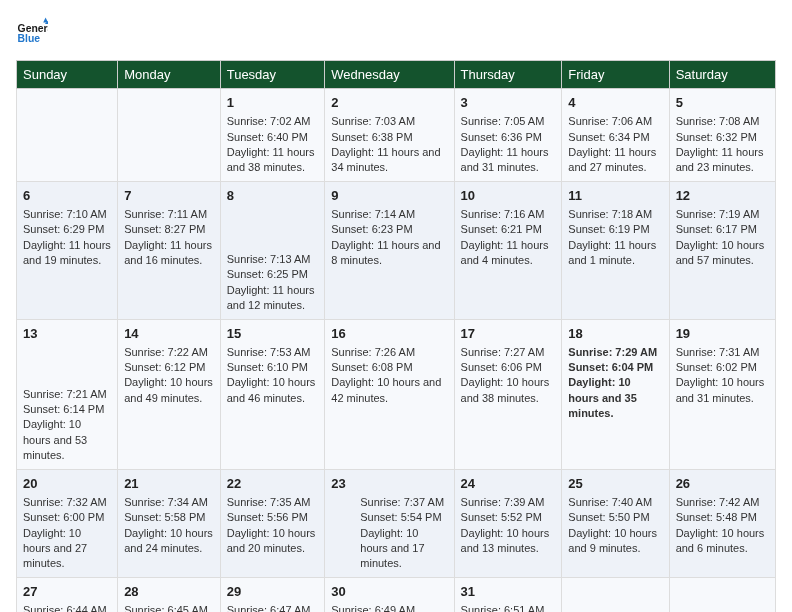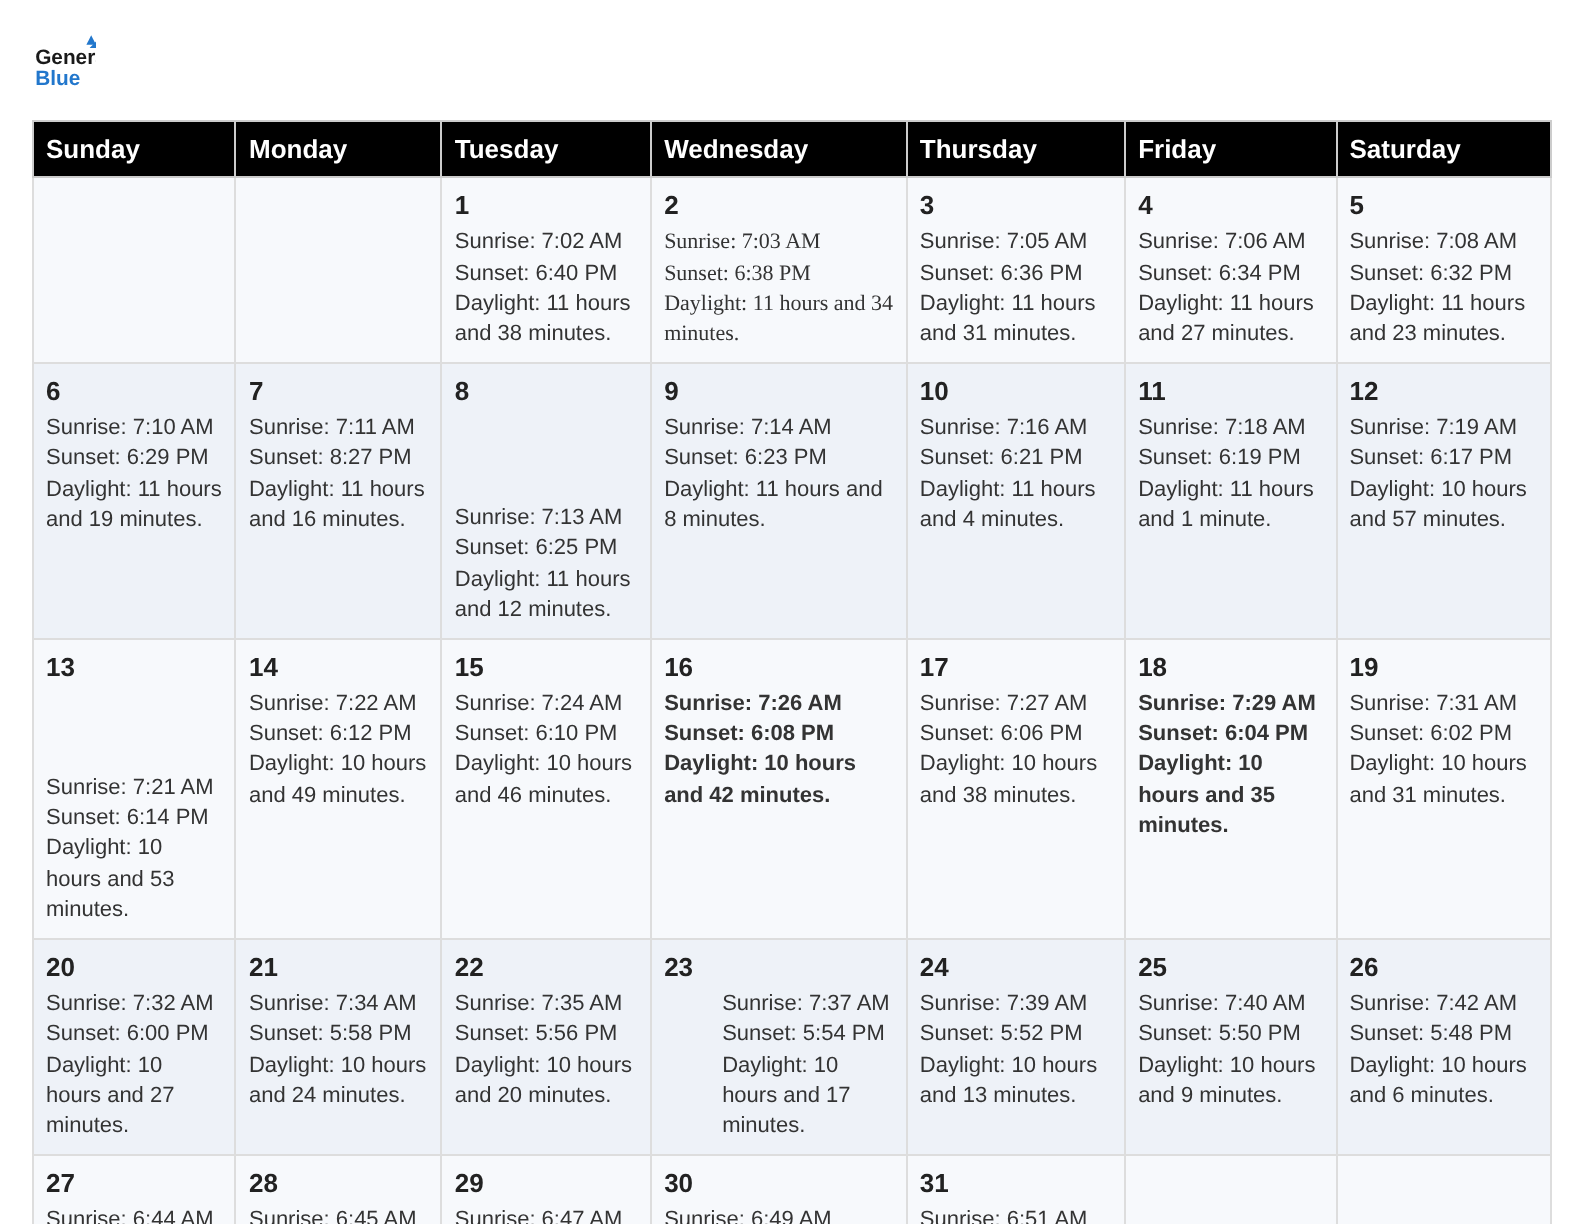--- a/index.html
+++ b/index.html
@@ -34,26 +34,26 @@
     .location-title {
       font-size: 16px;
       color: #444;
     }
     table {
       width: 100%;
       border-collapse: collapse;
       font-size: 11px;
     }
     thead tr th {
-      background: #000000;
+      background: #14532d;
       color: #fff;
       text-align: left;
       padding: 6px 6px;
       font-size: 13px;
-      font-weight: 700;
+      font-weight: 400;
       border: 1px solid #ccc;
     }
     tbody tr td {
       vertical-align: top;
       padding: 5px 6px;
       border: 1px solid #ddd;
       height: 80px;
       color: #222;
       line-height: 1.4;
     }
@@ -109,21 +109,21 @@
         <td></td>
         <td></td>
         <td>
           <span class="day-num">1</span>
           <div class="day-info" style="white-space: pre-line;">Sunrise: 7:02 AM
 Sunset: 6:40 PM
 Daylight: 11 hours and 38 minutes.</div>
         </td>
         <td>
           <span class="day-num">2</span>
-          <div class="day-info" style="white-space: pre-line; font-family: Liberation Serif, serif;">Sunrise: 7:03 AM
+          <div class="day-info" style="white-space: pre-line;">Sunrise: 7:03 AM
 Sunset: 6:38 PM
 Daylight: 11 hours and 34 minutes.</div>
         </td>
         <td>
           <span class="day-num">3</span>
           <div class="day-info" style="white-space: pre-line;">Sunrise: 7:05 AM
 Sunset: 6:36 PM
 Daylight: 11 hours and 31 minutes.</div>
         </td>
         <td>
@@ -191,27 +191,27 @@
 Daylight: 10 hours and 53 minutes.</div>
         </td>
         <td>
           <span class="day-num">14</span>
           <div class="day-info" style="white-space: pre-line;">Sunrise: 7:22 AM
 Sunset: 6:12 PM
 Daylight: 10 hours and 49 minutes.</div>
         </td>
         <td>
           <span class="day-num">15</span>
-          <div class="day-info" style="white-space: pre-line;">Sunrise: 7:24 AM
+          <div class="day-info" style="white-space: pre-line;">Sunrise: 7:53 AM
 Sunset: 6:10 PM
 Daylight: 10 hours and 46 minutes.</div>
         </td>
         <td>
           <span class="day-num">16</span>
-          <div class="day-info" style="white-space: pre-line; font-weight: bold;">Sunrise: 7:26 AM
+          <div class="day-info" style="white-space: pre-line;">Sunrise: 7:26 AM
 Sunset: 6:08 PM
 Daylight: 10 hours and 42 minutes.</div>
         </td>
         <td>
           <span class="day-num">17</span>
           <div class="day-info" style="white-space: pre-line;">Sunrise: 7:27 AM
 Sunset: 6:06 PM
 Daylight: 10 hours and 38 minutes.</div>
         </td>
         <td>

